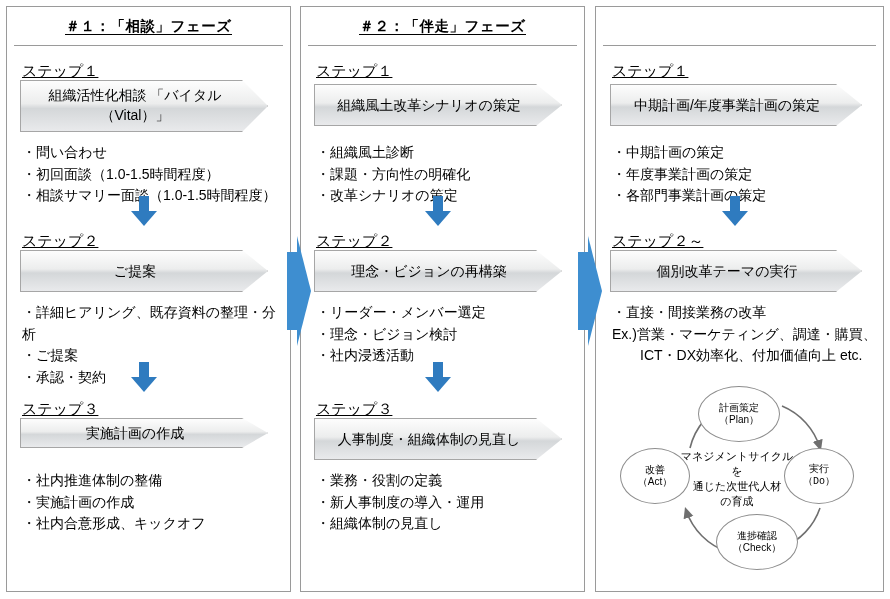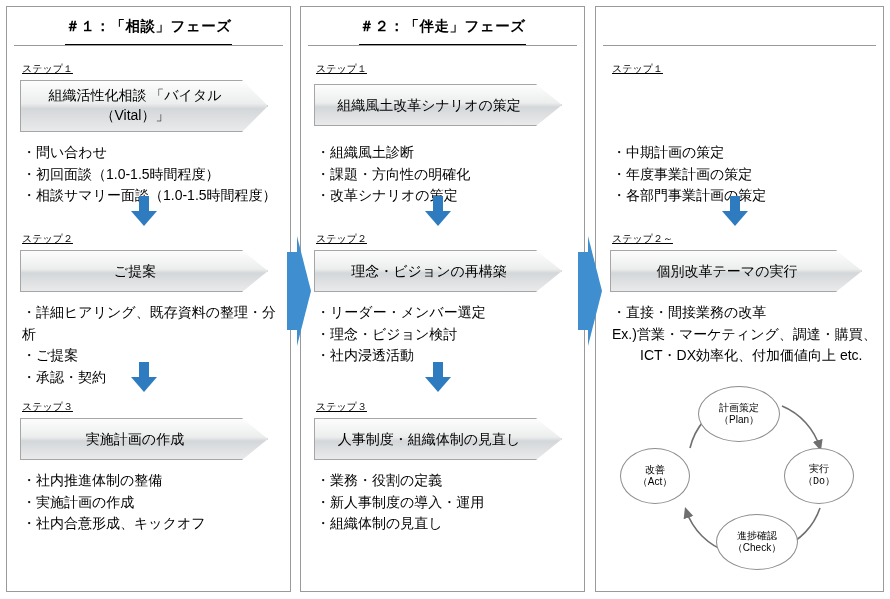--- a/index.html
+++ b/index.html
@@ -32,33 +32,33 @@
     position: absolute;
     top: 10px;
     width: 100%;
     text-align: center;
     font-size: 14.5px;
     font-weight: bold;
     letter-spacing: 0.5px;
   }
   .col-title span {
     border-bottom: 1px solid #000;
-    padding-bottom: 10px;
+    padding-bottom: 0;
   }
   .title-sep {
     position: absolute;
     left: 7px;
     right: 7px;
     top: 38px;
     border-top: 1px solid #9a9a9a;
   }
 
   .step-label {
     position: absolute;
-    font-size: 10px;
+    font-size: 15px;
     text-decoration: underline;
     white-space: nowrap;
   }
 
   
   .chev {
     position: absolute;
     box-sizing: border-box;
     background: linear-gradient(to bottom, #fdfdfd 0%, #eceded 45%, #d4d7d9 55%, #e9eaec 100%);
     border: 1px solid #a6a6a6;
@@ -198,21 +198,21 @@
   <div class="bullets" style="left:22px; top:302px; width:262px;">・詳細ヒアリング、既存資料の整理・分析
 ・ご提案
 ・承認・契約</div>
 
   <div class="down-arrow" style="left:131px; top:362px;">
     <div class="shaft"></div>
       <div class="head"></div>
   </div>
 
   <div class="step-label" style="left:22px; top:400px;">ステップ３</div>
-  <div class="chev" style="left:20px; top:418px; width:248px; height:42px;">実施計画の作成</div>
+  <div class="chev" style="left:20px; top:418px; width:248px; height:30px;">実施計画の作成</div>
   <div class="bullets" style="left:22px; top:470px; width:262px;">・社内推進体制の整備
 ・実施計画の作成
 ・社内合意形成、キックオフ</div>
 
   <div class="frame col-2">
     <div class="col-title"><span>＃２：「伴走」フェーズ</span></div>
     <div class="title-sep"></div>
   </div>
 
   <div class="step-label" style="left:316px; top:62px;">ステップ１</div>
@@ -241,20 +241,21 @@
   <div class="chev" style="left:314px; top:418px; width:248px; height:42px;">人事制度・組織体制の見直し</div>
   <div class="bullets" style="left:316px; top:470px; width:262px;">・業務・役割の定義
 ・新人事制度の導入・運用
 ・組織体制の見直し</div>
 
   <div class="frame col-3">
     <div class="title-sep"></div>
   </div>
 
   <div class="step-label" style="left:612px; top:62px;">ステップ１</div>
+  <div class="chev" style="left:610px; top:84px; width:252px; height:42px;">中期計画/年度事業計画の策定</div>
   <div class="bullets" style="left:612px; top:142px; width:262px;">・中期計画の策定
 ・年度事業計画の策定
 ・各部門事業計画の策定</div>
 
   <div class="down-arrow" style="left:722px; top:196px;">
     <div class="shaft"></div>
       <div class="head"></div>
   </div>
 
   <div class="step-label" style="left:612px; top:232px;">ステップ２～</div>
@@ -276,20 +277,23 @@
       <path d="M 116,166 A 66,66 0 0 1 74,124" fill="none" stroke="#6f6f6f" stroke-width="1.6" marker-end="url(#ah)"></path>
     </svg>
     <div class="node node-plan" style="white-space:pre-line;">計画策定
 （Plan）</div>
     <div class="node node-do" style="white-space:pre-line;font-family:Liberation Mono, monospace;">実行
 （Do）</div>
     <div class="node node-check" style="white-space:pre-line;">進捗確認
 （Check）</div>
     <div class="node node-act" style="white-space:pre-line;">改善
 （Act）</div>
+    <div class="cycle-center" style="white-space:pre-line;">マネジメントサイクルを
+通じた次世代人材
+の育成</div>
   </div>
 
   <div class="big-arrow" style="left:287px; top:216px;">
     <div class="bshaft"></div>
       <div class="bhead"></div>
   </div>
   <div class="big-arrow" style="left:578px; top:216px;">
     <div class="bshaft"></div>
       <div class="bhead"></div>
   </div>

